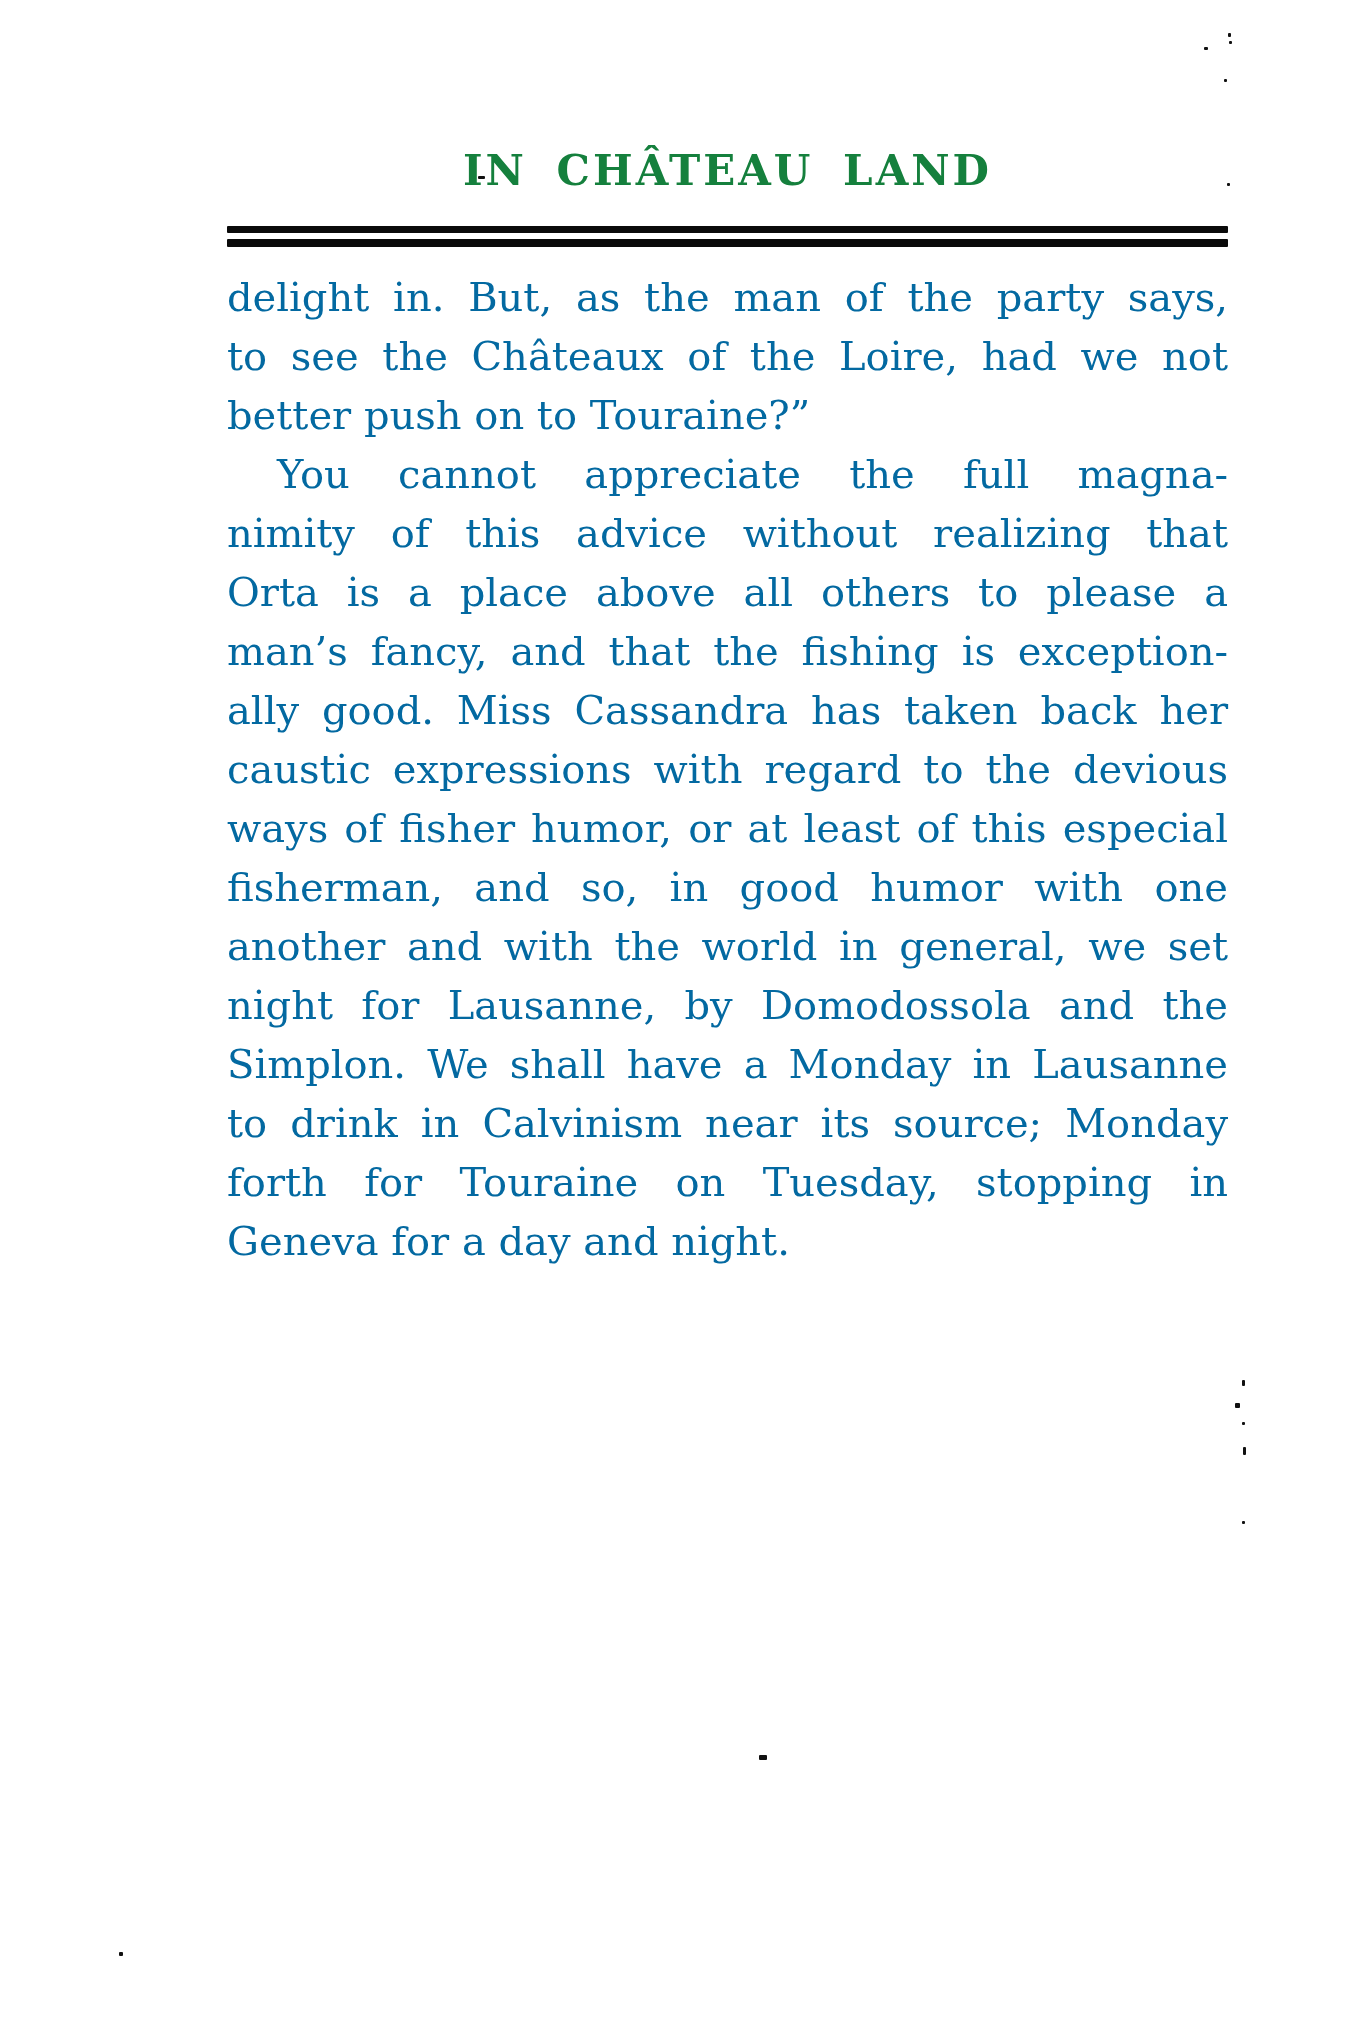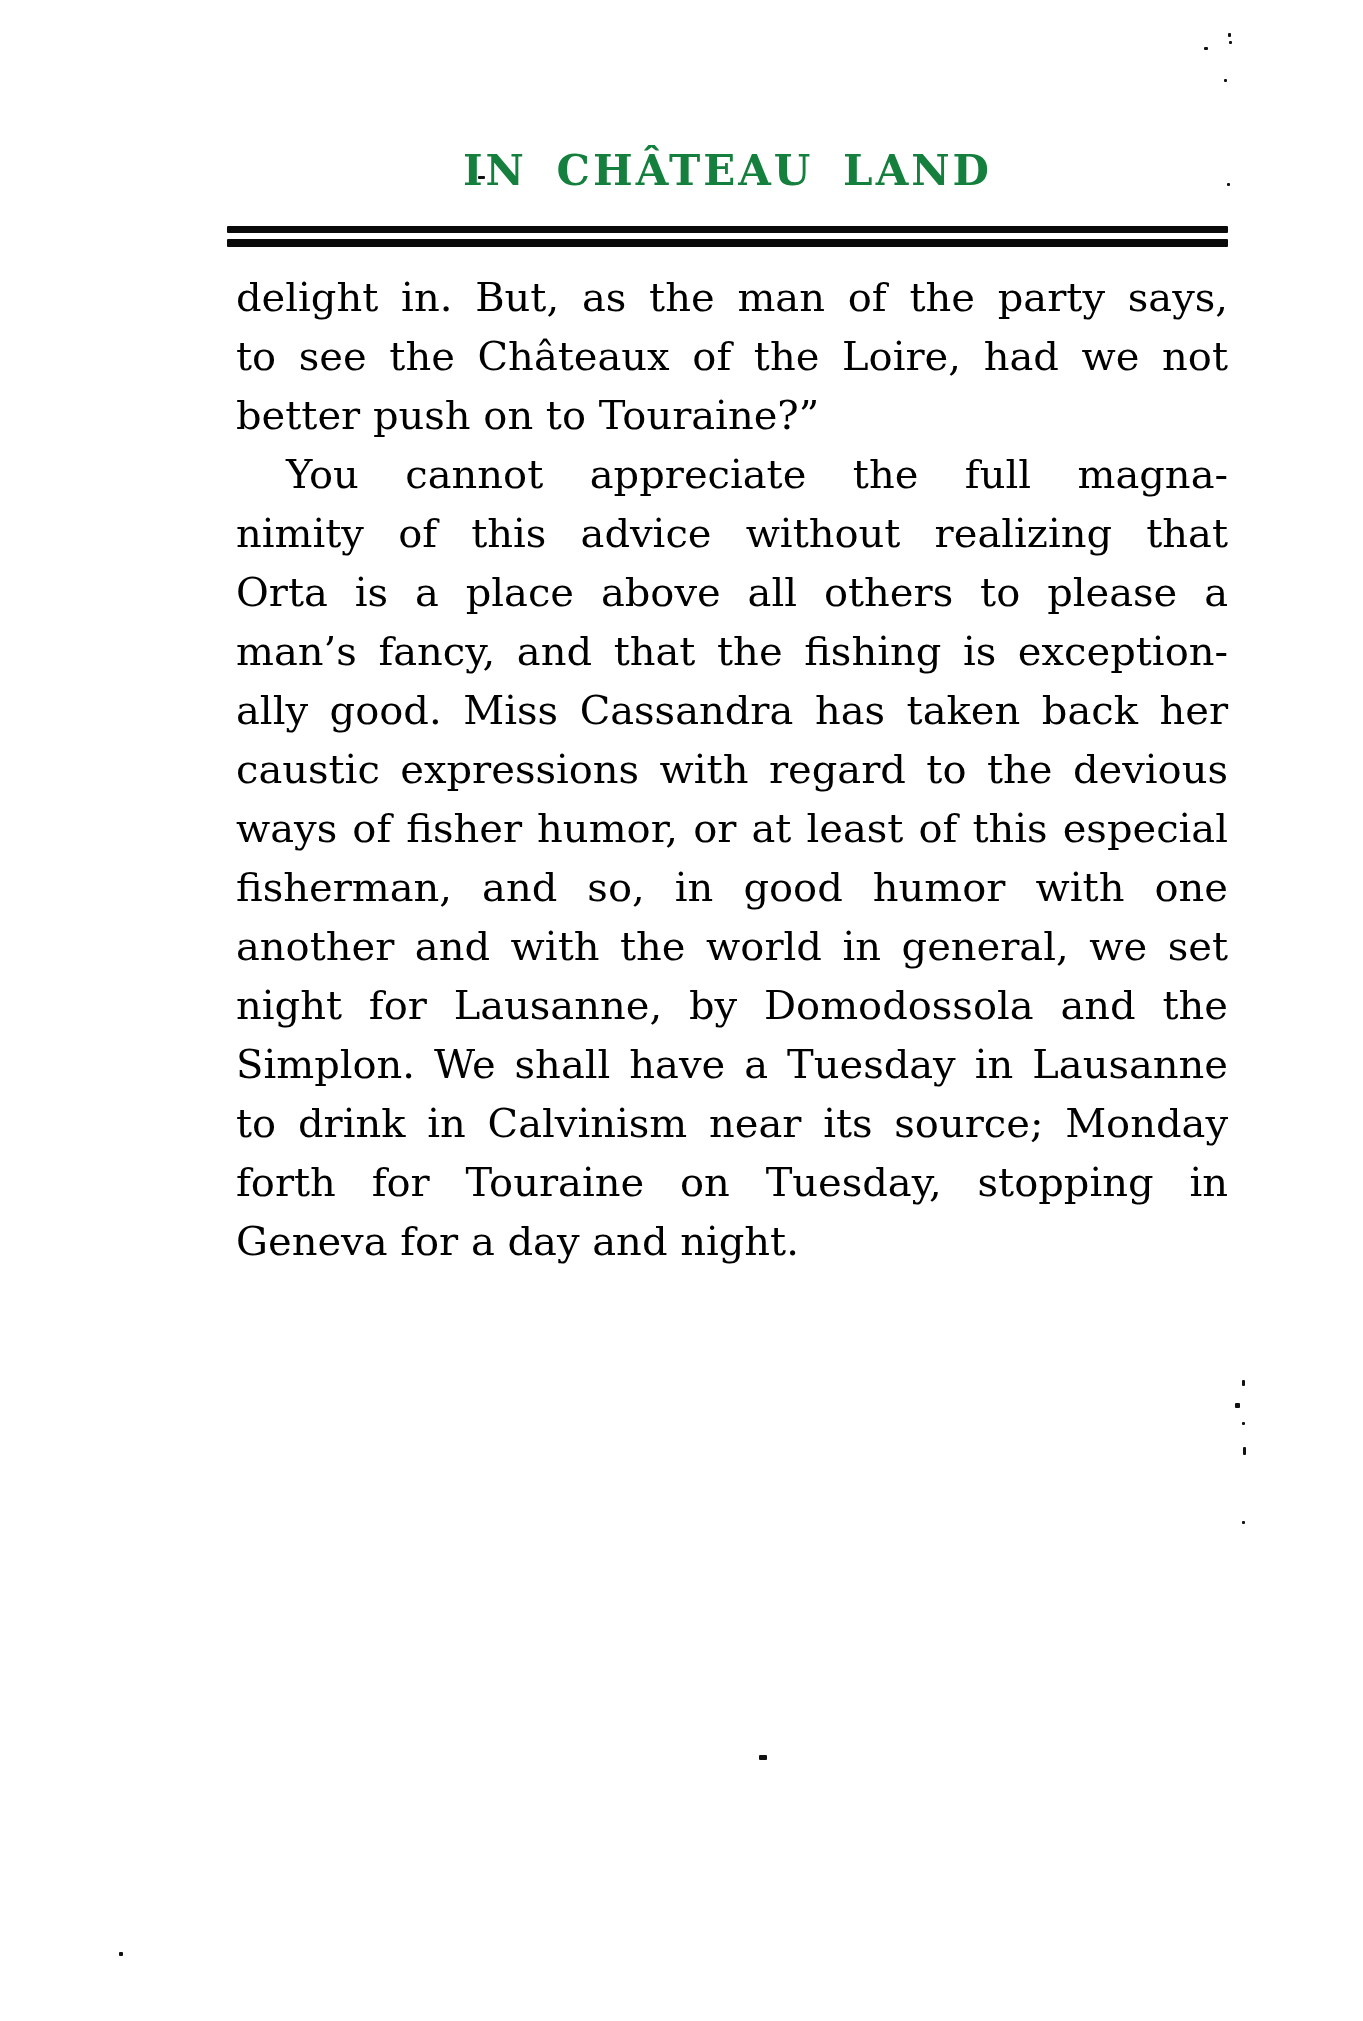--- a/index.html
+++ b/index.html
@@ -51,22 +51,21 @@
     top: 268px;
     width: 1001px;
   }
   .line {
     height: 59px;
     line-height: 59px;
     font-size: 40px;
     text-align: justify;
     text-align-last: justify;
     white-space: nowrap;
-    color: #000000;
-    margin-left: 9px;
+    color: #0369a1;
   }
   .line.indent {
     padding-left: 50px;
   }
   .line.no-justify {
     text-align-last: left;
   }
   .speck {
     position: absolute;
     background: #111111;
@@ -92,21 +91,21 @@
       <div class="line indent">You cannot appreciate the full magna-</div>
       <div class="line">nimity of this advice without realizing that</div>
       <div class="line">Orta is a place above all others to please a</div>
       <div class="line">man’s fancy, and that the fishing is exception-</div>
       <div class="line">ally good. Miss Cassandra has taken back her</div>
       <div class="line">caustic expressions with regard to the devious</div>
       <div class="line">ways of fisher humor, or at least of this especial</div>
       <div class="line">fisherman, and so, in good humor with one</div>
       <div class="line">another and with the world in general, we set</div>
       <div class="line">night for Lausanne, by Domodossola and the</div>
-      <div class="line">Simplon. We shall have a Tuesday in Lausanne</div>
+      <div class="line">Simplon. We shall have a Monday in Lausanne</div>
       <div class="line">to drink in Calvinism near its source; Monday</div>
       <div class="line">forth for Touraine on Tuesday, stopping in</div>
       <div class="line no-justify">Geneva for a day and night.</div>
     </div>
 
   <div>
       <div class="speck" style="left: 1228px; top: 33px; width: 3px; height: 4px;"></div>
       <div class="speck" style="left: 1229px; top: 41px; width: 3px; height: 3px;"></div>
       <div class="speck" style="left: 1204px; top: 47px; width: 4px; height: 3px;"></div>
       <div class="speck" style="left: 1224px; top: 79px; width: 3px; height: 3px;"></div>

